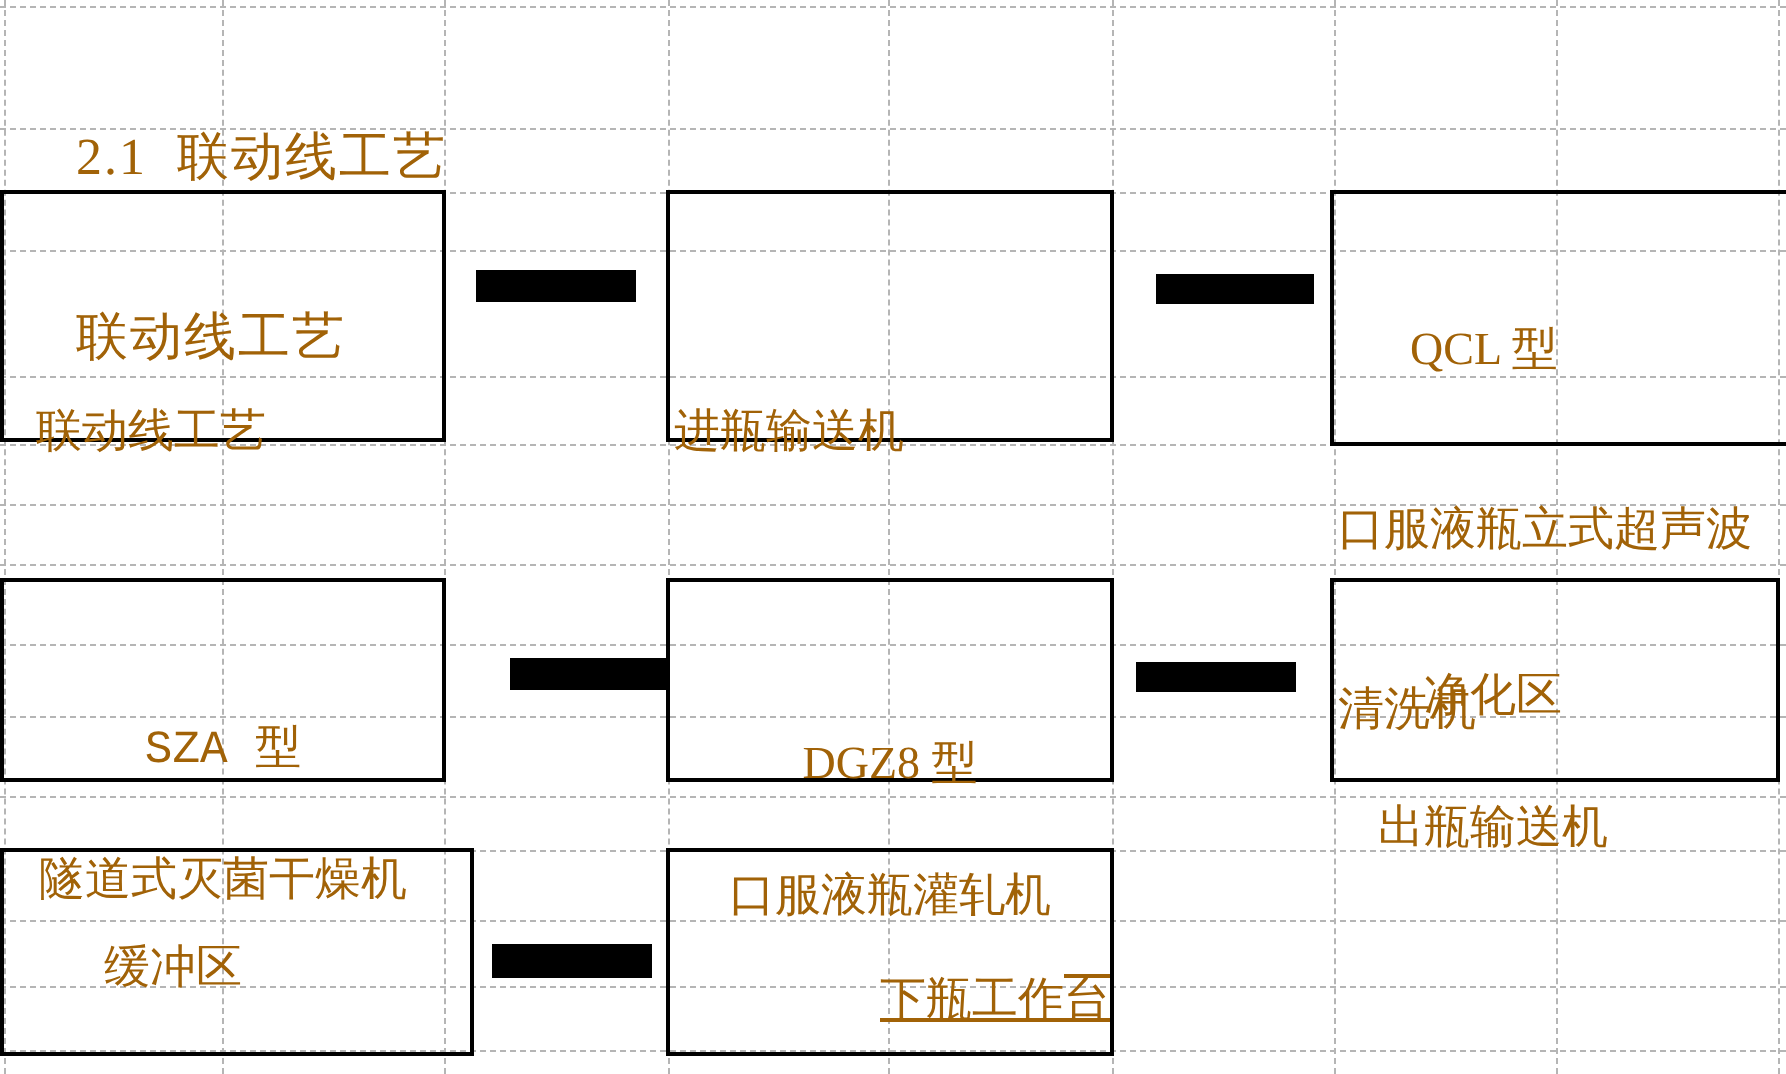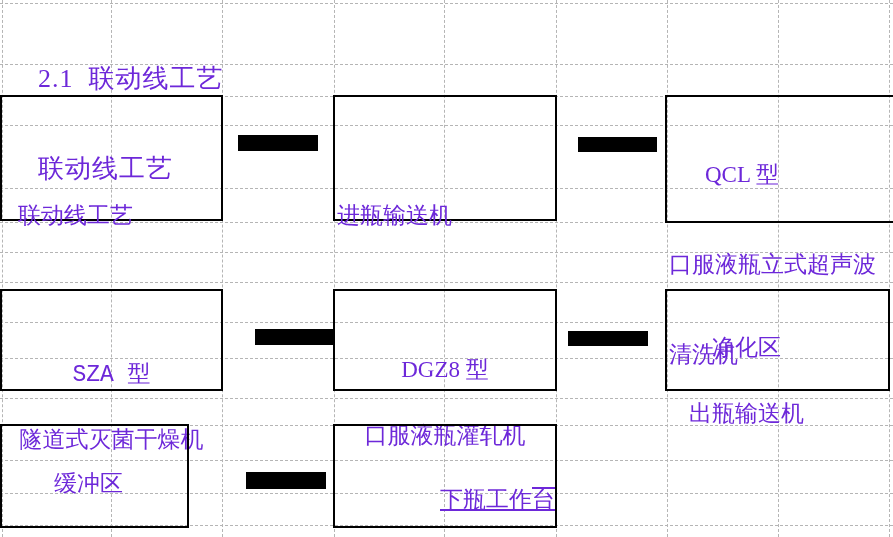--- a/index.html
+++ b/index.html
@@ -1,41 +1,41 @@
 <!DOCTYPE html>
 <html><head>
 <meta charset="utf-8">
 <style>
   html,body { margin:0; padding:0; background:#ffffff; }
   .canvas {
     position:relative; width:893px; height:537px; background:#ffffff;
-    overflow:hidden; color:#6d28d9;
+    overflow:hidden; color:#a16207;
     font-family:"Liberation Serif","DejaVu Serif",serif;
   }
   .hline { position:absolute; left:0; width:893px; height:0; border-top:1px dashed #b5b5b5; }
   .vline { position:absolute; top:0; height:537px; width:0; border-left:1px dashed #b5b5b5; }
   .title {
     position:absolute; left:38px; top:4px; font-size:26px; line-height:30px;
     white-space:pre-wrap; letter-spacing:1px;
   }
   .box {
     position:absolute; box-sizing:border-box; border:2px solid #000000;
     background:transparent; font-size:23px; line-height:22px; white-space:pre-wrap;
   }
   .box .line { white-space:pre-wrap; }
   .bar { position:absolute; background:#000000; }
 
   .box-a { left:0px;   top:95px;  width:223px; height:126px; padding:64px 0 0 16px; }
   .box-b { left:333px; top:95px;  width:224px; height:126px; padding:64px 0 16px 2px; }
   .box-c { left:665px; top:95px;  width:232px; height:128px; padding:3px 0 0 2px; line-height:30px; }
   .box-c .indent1 { padding-left:36px; }
   .box-d { left:0px;   top:289px; width:223px; height:102px; text-align:center; padding-top:29px;font-family:Liberation Mono, monospace; }
-  .box-e { left:333px; top:289px; width:224px; height:102px; text-align:center; padding-top:24px; }
+  .box-e { left:333px; top:289px; width:224px; height:102px; text-align:center; padding-top:36px; }
   .box-f { left:665px; top:289px; width:225px; height:102px; text-align:center; padding:2px 62px 0 0; }
-  .box-g { left:0px;   top:424px; width:189px; height:104px; text-align:right; padding:3px 64px 0 0; }
+  .box-g { left:0px;   top:424px; width:237px; height:104px; text-align:center; padding:3px 64px 0 0; }
   .box-h { left:333px; top:424px; width:224px; height:104px; text-align:right; padding-top:19px;text-decoration:underline; }
 
   .bar-1 { left:238px; top:135px; width:80px; height:16px; }
   .bar-2 { left:578px; top:137px; width:79px; height:15px; }
   .bar-3 { left:255px; top:329px; width:79px; height:16px; }
   .bar-4 { left:568px; top:331px; width:80px; height:15px; }
   .bar-5 { left:246px; top:472px; width:80px; height:17px; }
 </style>
 </head>
 <body>

